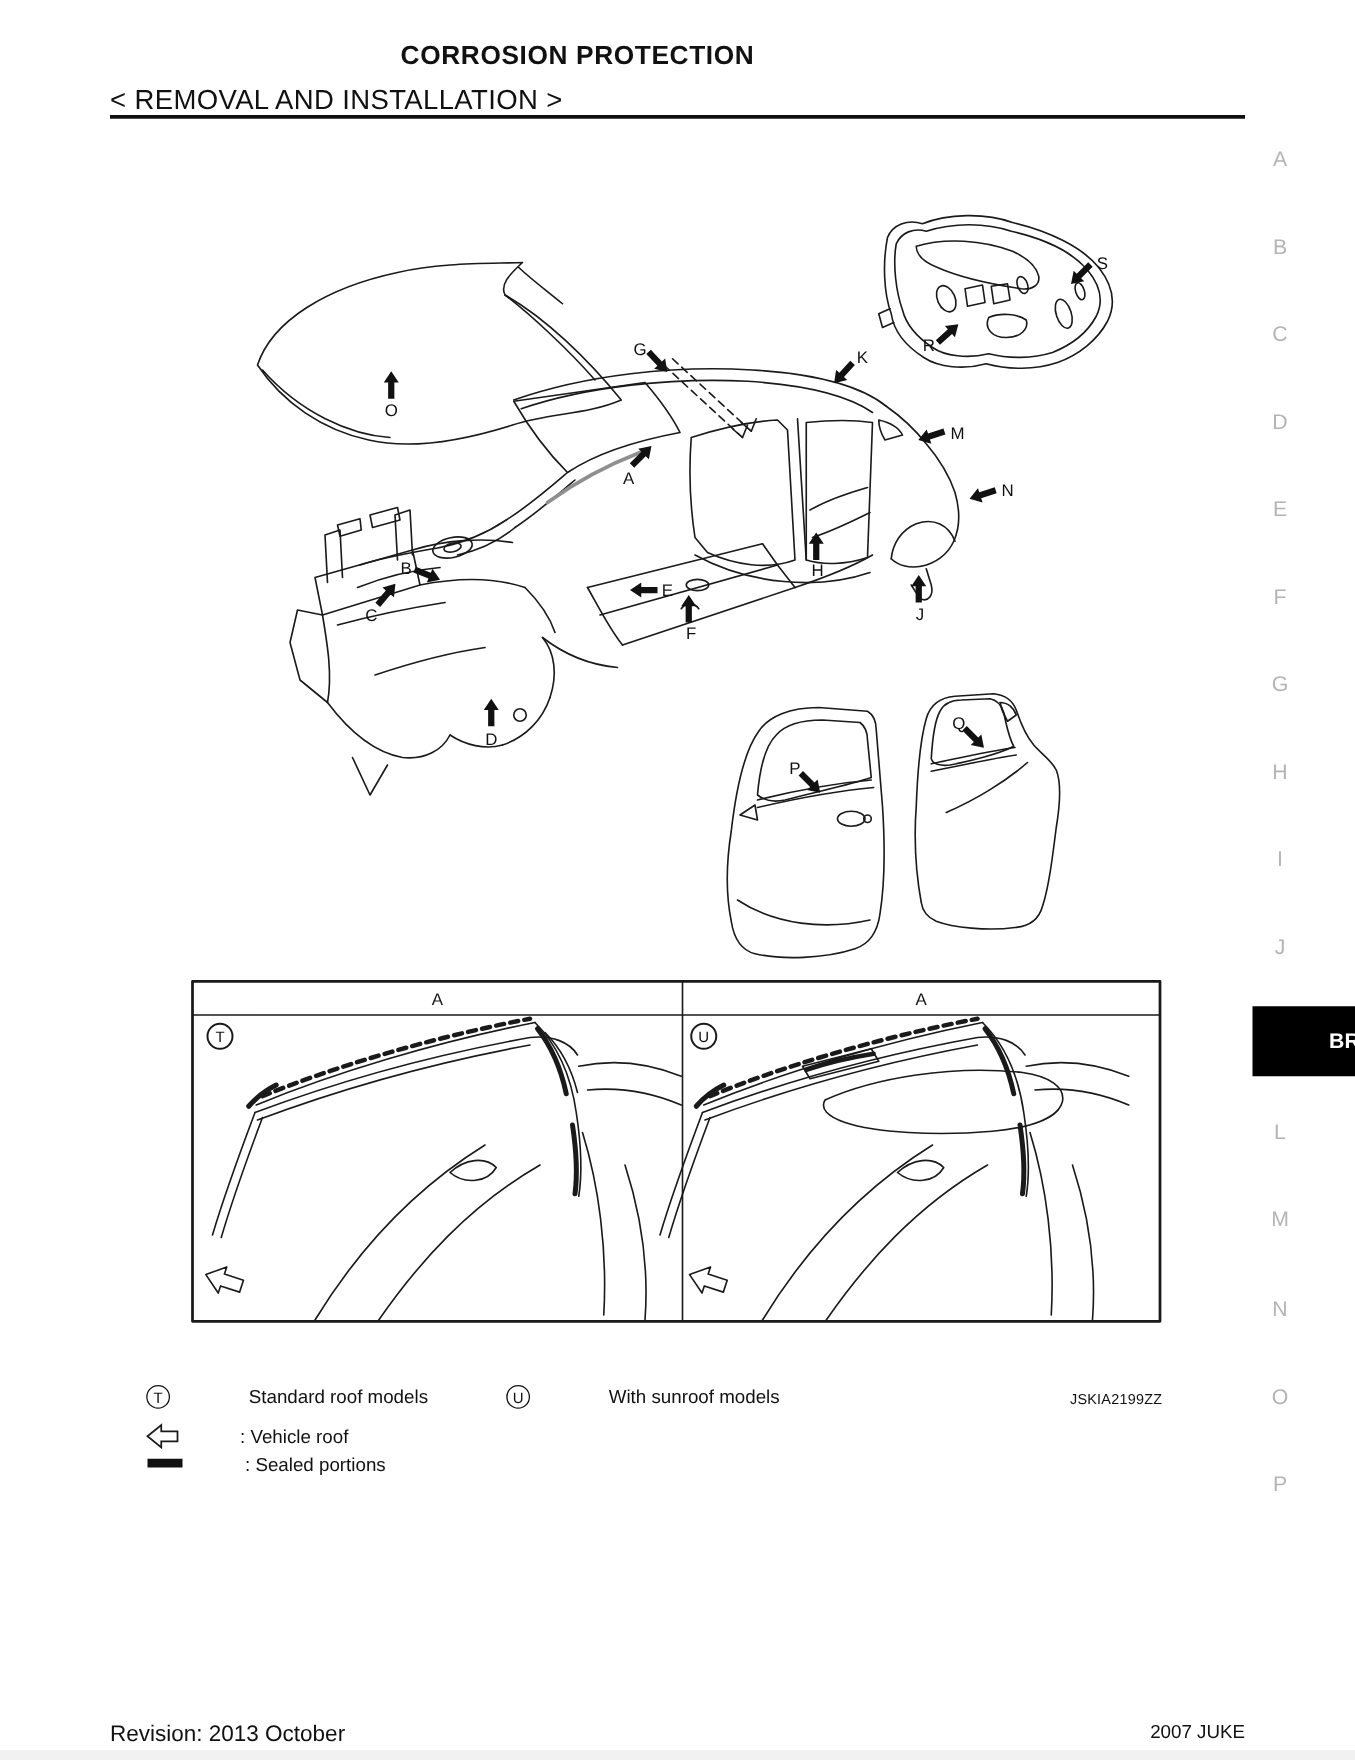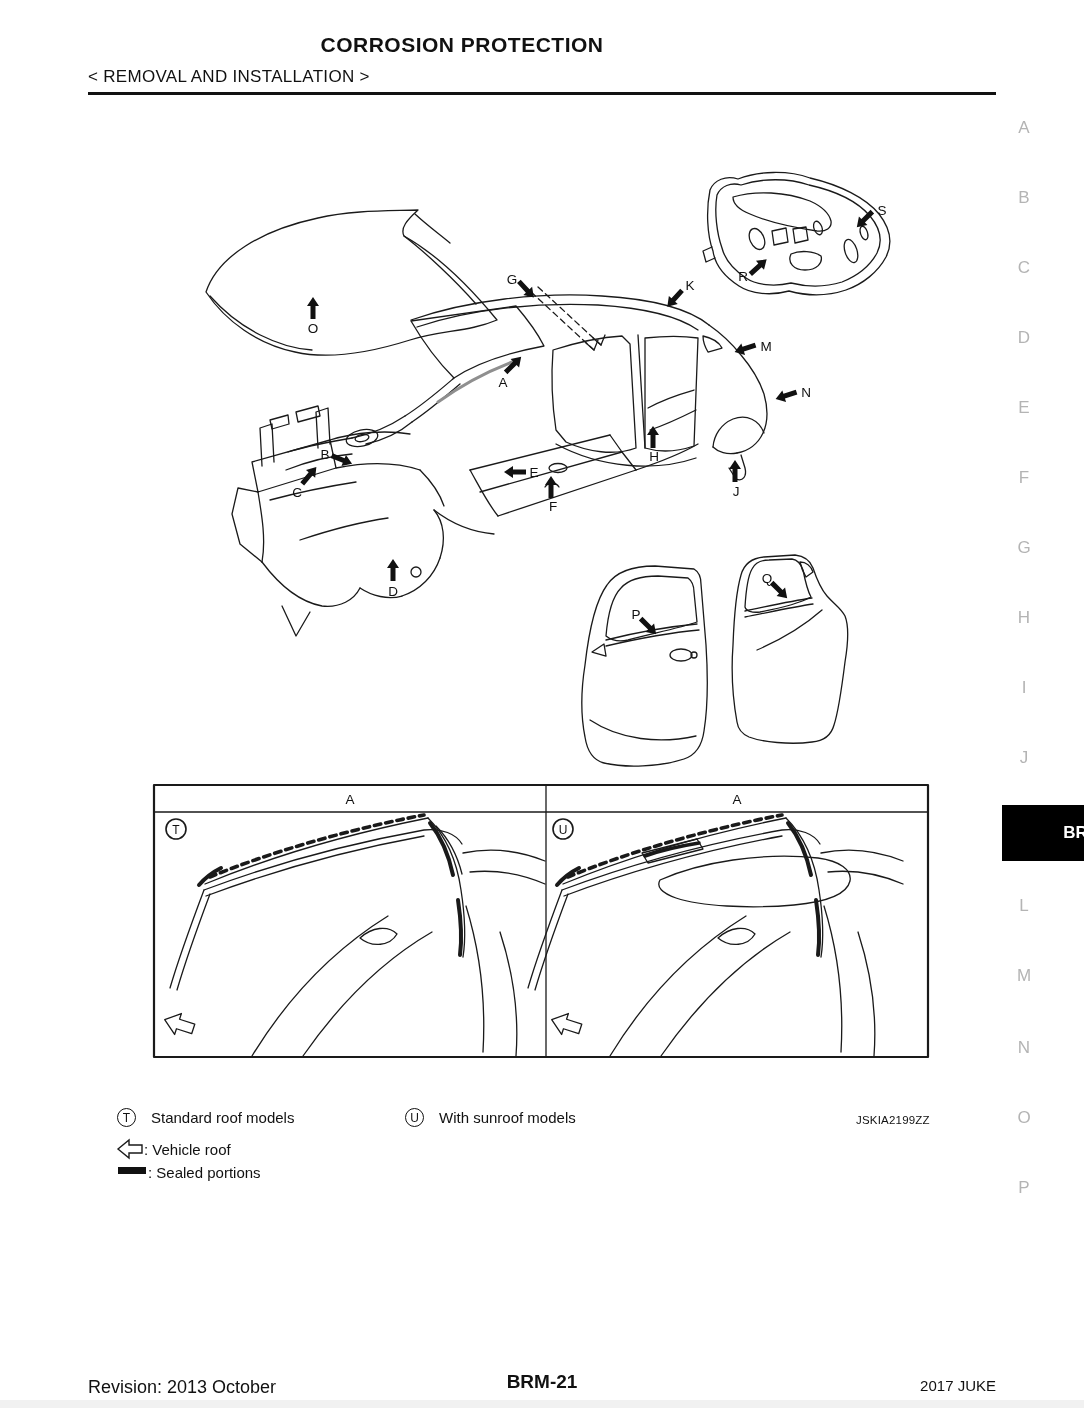--- a/index.html
+++ b/index.html
@@ -1,30 +1,30 @@
 <!DOCTYPE html>
 <html><head>
 <meta charset="utf-8">
 <style>
   html,body{margin:0;padding:0;background:#fff;}
   .page{position:relative;width:1084px;height:1408px;background:#fff;overflow:hidden;
         font-family:"Liberation Sans","DejaVu Sans",sans-serif;color:#111;}
   .title{position:absolute;top:33px;left:0;width:924px;text-align:center;
          font-size:21px;font-weight:bold;letter-spacing:.5px;}
-  .subtitle{position:absolute;top:67px;left:88px;font-size:17px;letter-spacing:.3px;}
+  .subtitle{position:absolute;top:67px;left:88px;font-size:22px;letter-spacing:.3px;}
   .rule{position:absolute;top:92px;left:88px;width:908px;height:3px;background:#111;}
   .side-tab{position:absolute;left:1008px;width:32px;height:20px;text-align:center;
             font-size:17px;color:#b4b4b4;}
   .brm-tab{position:absolute;left:1002px;top:805px;width:100px;height:56px;background:#000;
            color:#fff;font-size:17px;font-weight:bold;line-height:56px;padding-left:11px;
            box-sizing:border-box;text-align:right;}
   .fig-code{position:absolute;left:856px;top:1070px;font-size:11.5px;letter-spacing:.2px;margin-top:44px;}
   .circ{position:absolute;width:19px;height:19px;border:1.6px solid #111;border-radius:50%;
         text-align:center;line-height:19px;font-size:12px;box-sizing:border-box;}
-  .leg-text{position:absolute;font-size:15px;}
+  .leg-text{position:absolute;font-size:15px;margin-left:48px;}
   .seal-bar{position:absolute;left:118px;top:1167px;width:28px;height:7px;background:#111;}
   .footer-left{position:absolute;left:88px;top:1377px;font-size:18px;}
   .footer-center{position:absolute;left:0;top:1371px;width:1084px;text-align:center;
                  font-size:19px;font-weight:bold;}
   .footer-right{position:absolute;right:88px;top:1377px;font-size:15px;}
   .bottom-strip{position:absolute;left:0;top:1400px;width:1084px;height:8px;background:#f1f1f1;}
   svg{position:absolute;}
   svg text{font-family:"Liberation Sans","DejaVu Sans",sans-serif;fill:#111;}
 </style>
 </head>
@@ -312,17 +312,16 @@
 
   <svg style="left:116px;top:1138px" width="28" height="22" viewBox="0 0 28 22">
     <path d="M2,11 L13,2 L13,7 L26,7 L26,15 L13,15 L13,20 Z" fill="#fff" stroke="#1a1a1a" stroke-width="1.4"></path>
   </svg>
   <div class="leg-text" style="left:144px;top:1141px">: Vehicle roof</div>
 
   <div class="seal-bar"></div>
   <div class="leg-text" style="left:148px;top:1164px">: Sealed portions</div>
 
   <div class="footer-left">Revision: 2013 October</div>
-  <div class="footer-center">BRM-21</div>
-  <div class="footer-right">2017 JUKE</div>
+  <div class="footer-right">2007 JUKE</div>
   <div class="bottom-strip"></div>
 
 </div>
 
 </body></html>

